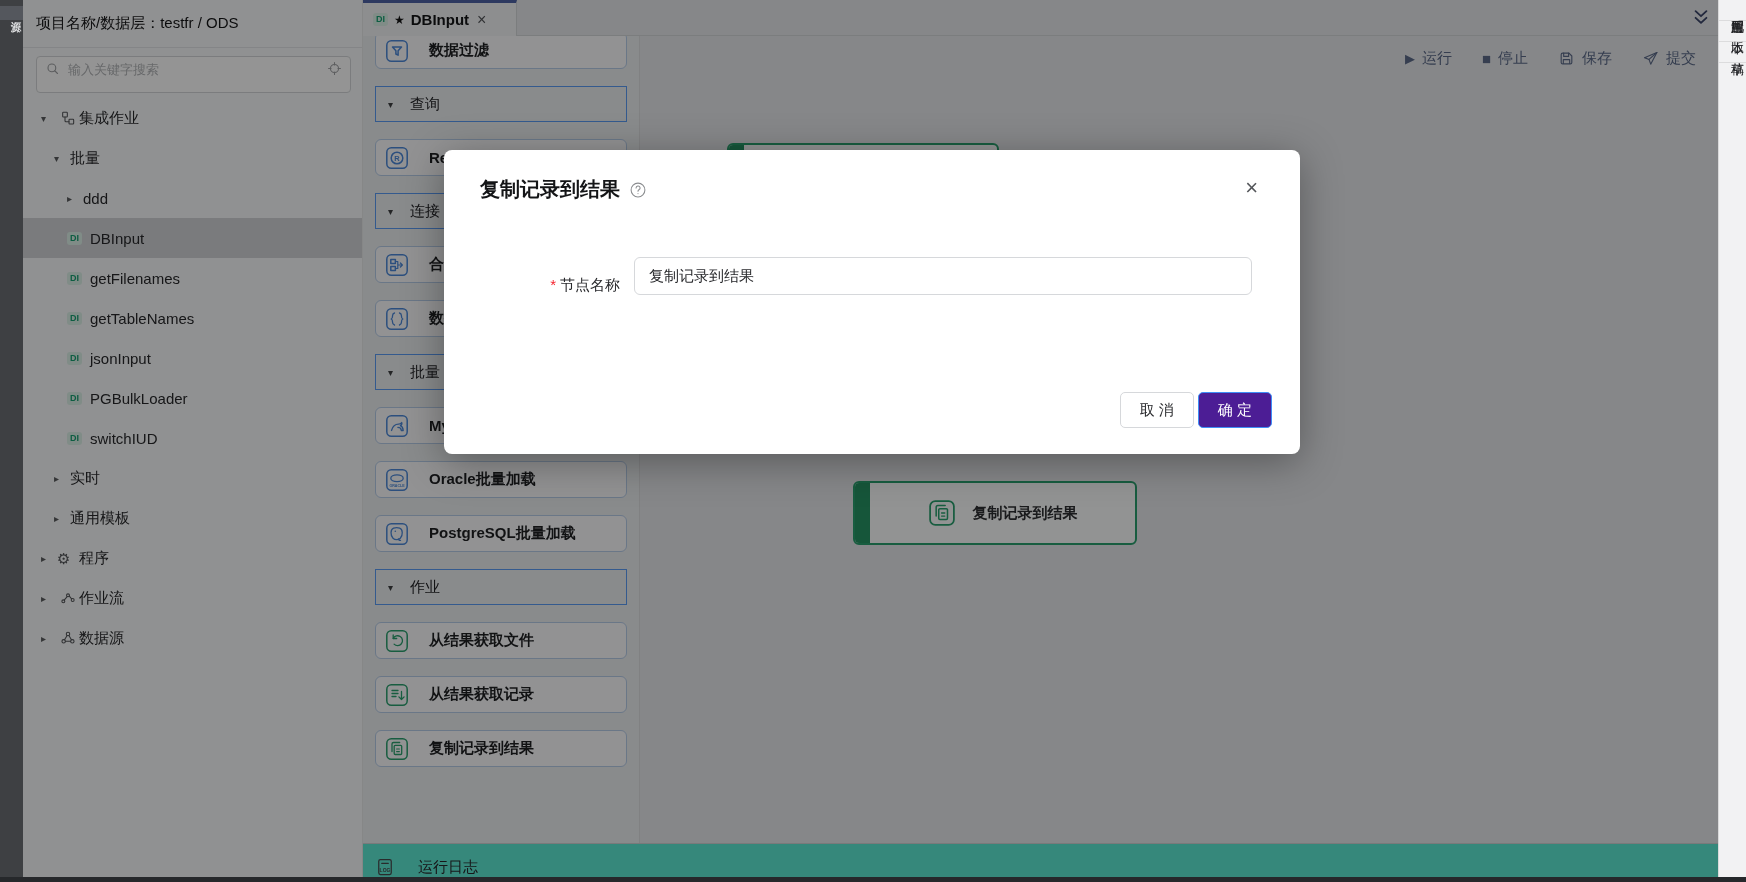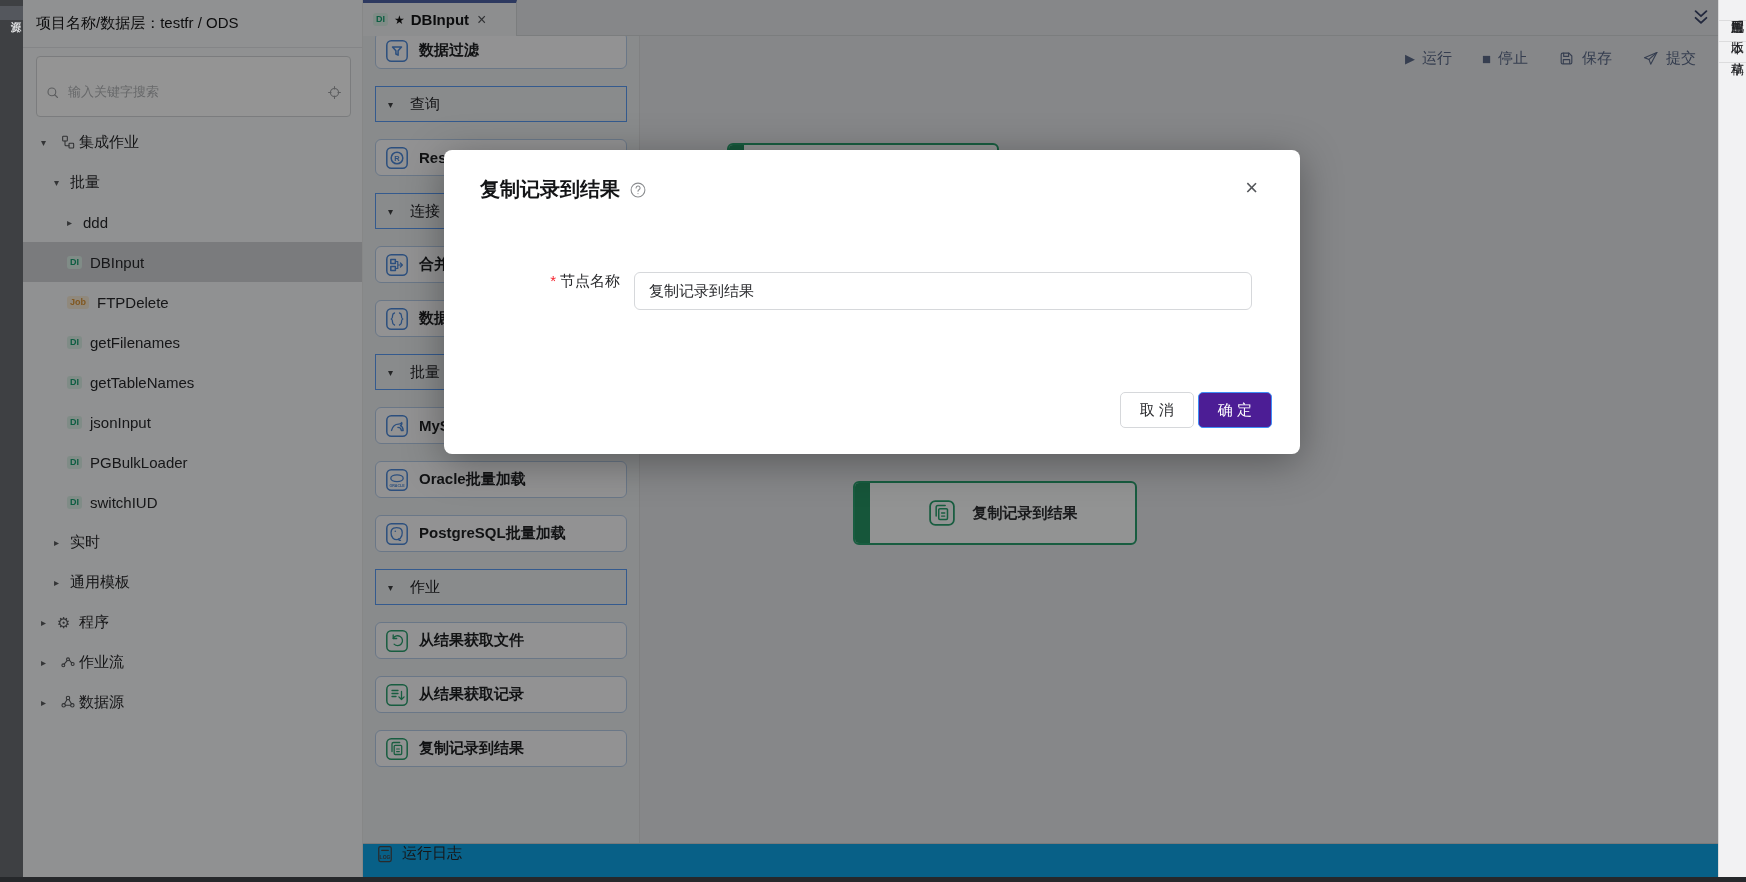--- a/index.html
+++ b/index.html
@@ -9,21 +9,21 @@
   
   #left-rail{position:absolute;left:0;top:0;width:23px;height:877px;background:#3e4043;z-index:60}
   .rail-tab{margin-top:6px;background:#54575d;color:#e6e7e9;writing-mode:vertical-rl;text-orientation:upright;
             font-size:11px;padding:7px 0;width:100%;text-align:center;display:block;box-sizing:border-box}
 
   
   #sidebar{position:absolute;left:23px;top:0;width:340px;height:877px;background:#f9fafb;border-right:1px solid rgba(0,0,0,.07);box-sizing:border-box}
   .sb-header{height:47px;display:flex;align-items:center;padding-left:13px;font-size:15px;font-weight:400;
              border-bottom:1px solid #e4e6e8;color:#141517}
   .searchbox{margin:8px 11px 0 13px;height:27px;border:1px solid #d4d6d9;border-radius:4px;background:#fff;
-             display:flex;align-items:flex-end;padding:16px 8px;gap:6px}
+             display:flex;align-items:flex-start;padding:4px 8px;gap:6px}
   .searchbox input{border:0;outline:0;flex:1;font-size:13px;color:#333;background:transparent;font-family:inherit;min-width:0}
   .searchbox input::placeholder{color:#b2b4b7}
   .sicon{width:15px;height:15px;color:#9fa1a4;display:inline-flex;flex:0 0 15px}
   .tree{padding-top:5px}
   .trow{height:40px;display:flex;align-items:center;font-size:15px;color:#28292c;cursor:pointer}
   .trow.sel{background:#d2d4d8}
   .caret{width:16px;font-size:10px;color:#5a5c5f;flex:0 0 16px}
   .ticon{width:22px;height:16px;color:#54565a;flex:0 0 22px;display:inline-flex;align-items:center}
   .gearglyph{font-size:15px;line-height:1}
   .badge{font-size:9px;font-weight:700;border-radius:3px;padding:2px 3px;margin-right:8px;line-height:1}
@@ -37,21 +37,21 @@
   .tbadge{font-size:9px;font-weight:700;border-radius:3px;padding:2px 3px;line-height:1;color:#18a173;background:#dcf2e8}
   .tstar{font-size:12px;color:#131313}
   .tlabel{font-size:15px;font-weight:700;color:#141517}
   .tclose{font-size:16px;color:#54565a;margin-left:2px;cursor:pointer}
   .collapse-ic{position:absolute;right:7px;top:7px;width:20px;height:20px;color:#3b4569;cursor:pointer}
 
   
   #palette{position:absolute;left:363px;top:36px;width:277px;height:807px;background:#edeff2;
            border-right:1px solid rgba(0,0,0,.07);overflow:hidden;box-sizing:border-box}
   .pal-item{margin:0 12px 17px 12px;height:37px;border:1px solid #b7cde9;border-radius:6px;background:#fbfcfe;
-            display:flex;align-items:center;gap:10px;padding-left:9px;font-size:15px;font-weight:700;color:#1e1f22;cursor:grab;box-sizing:border-box}
+            display:flex;align-items:center;gap:20px;padding-left:9px;font-size:15px;font-weight:700;color:#1e1f22;cursor:grab;box-sizing:border-box}
   .pal-item.first{margin-top:-4px}
   .picon{width:24px;height:24px;display:inline-flex;flex:0 0 24px}
   .pal-item.blue .picon{color:#4c88d9}
   .pal-item.green .picon{color:#2aa06e}
   .pal-group{margin:0 12px 17px 12px;height:36px;border:1px solid #5b9bf5;display:flex;align-items:center;
              padding-left:12px;gap:17px;font-size:15px;color:#1e1f22;cursor:pointer;box-sizing:border-box}
   .gcaret{font-size:10px;color:#3e4043}
 
   
   #canvas{position:absolute;left:640px;top:36px;width:1078px;height:807px;background:#e7e9ec}
@@ -62,40 +62,40 @@
   .glyph-stop{font-size:15px;line-height:1}
 
   .node{position:absolute;border:2px solid #2aa06e;border-radius:6px;background:rgba(255,255,255,.88);
         display:flex;align-items:stretch;overflow:hidden;cursor:pointer}
   .ncap{width:15px;background:#279565}
   .nbody{flex:1;display:flex;align-items:center;justify-content:center;gap:17px}
   .nicon{width:28px;height:28px;color:#2aa06e;display:inline-flex}
   .nlabel{font-size:15px;font-weight:700;color:#2e2f32}
 
   
-  #bottombar{position:absolute;left:363px;top:843px;width:1355px;height:34px;background:#0ea5e9;border-top:1px solid #d1d3d5;
-             display:flex;align-items:flex-start;padding-left:12px;gap:7px;font-size:15px;color:#28292c;box-sizing:border-box;cursor:pointer}
+  #bottombar{position:absolute;left:363px;top:843px;width:1355px;height:34px;background:#5eead4;border-top:1px solid #d1d3d5;
+             display:flex;align-items:flex-end;padding-left:12px;gap:23px;font-size:15px;color:#28292c;box-sizing:border-box;cursor:pointer}
   .licon{width:20px;height:20px;color:#484a4d;display:inline-flex}
 
   
   #right-rail{position:absolute;left:1718px;top:0;width:28px;height:877px;background:#f2f2f3;z-index:60;border-left:1px solid #d9d9da;box-sizing:border-box}
   .rtab{writing-mode:vertical-rl;text-orientation:upright;font-size:13px;color:#1e1f22;padding:10px 0;width:100%;
         text-align:center;border-bottom:1px solid #dcdcdd;display:block;box-sizing:border-box;cursor:pointer}
 
   #bottom-strip{position:absolute;left:0;top:877px;width:1746px;height:5px;background:#26282b;z-index:70}
 
   
   #mask{position:absolute;left:0;top:0;width:1718px;height:877px;background:rgba(0,0,0,.42);z-index:50}
   #modal{position:absolute;left:444px;top:150px;width:856px;height:304px;background:#fff;border-radius:8px;
          box-shadow:0 8px 40px rgba(0,0,0,.35);z-index:100}
   .m-title-row{position:absolute;left:36px;top:26px;display:flex;align-items:center;gap:9px}
   .m-title{font-size:20px;font-weight:600;color:#141517}
   .m-help{width:18px;height:18px;color:#8a8c8f;display:inline-flex;cursor:pointer}
   .m-close{position:absolute;right:42px;top:27px;font-size:22px;color:#54565a;line-height:1;cursor:pointer}
-  .m-row{position:absolute;left:0;top:122px;width:100%;display:flex;align-items:flex-start}
+  .m-row{position:absolute;left:0;top:107px;width:100%;display:flex;align-items:flex-end}
   .m-label{width:176px;text-align:right;font-size:15px;color:#28292c}
   .req{color:#f5222d;margin-right:4px}
   .m-input{margin-left:14px;width:618px;height:38px;border:1px solid #d6d8db;border-radius:6px;font-size:15px;color:#28292c;
            padding:0 14px;outline:none;box-sizing:border-box;font-family:inherit;background:#fff}
   .m-footer{position:absolute;right:28px;bottom:26px;display:flex;gap:4px}
   .btn{height:36px;padding:0 19px;border-radius:5px;font-size:15px;display:flex;align-items:center;cursor:pointer;box-sizing:border-box}
   .btn.cancel{background:#fff;border:1px solid #d6d8db;color:#28292c}
   .btn.ok{background:#4c1d95;border:1px solid #3e8ef7;color:#fff}
 </style>
 </head>
@@ -140,24 +140,20 @@
       </div>
       <div class="trow" style="padding-left: 44px;">
         <span class="caret">▸</span>
         <span>ddd</span>
       </div>
       <div class="trow sel" style="padding-left: 44px;">
         <span class="badge DI">DI</span>
         <span>DBInput</span>
       </div>
       <div class="trow" style="padding-left: 44px;">
-        <span class="badge Job">Job</span>
-        <span>FTPDelete</span>
-      </div>
-      <div class="trow" style="padding-left: 44px;">
         <span class="badge DI">DI</span>
         <span>getFilenames</span>
       </div>
       <div class="trow" style="padding-left: 44px;">
         <span class="badge DI">DI</span>
         <span>getTableNames</span>
       </div>
       <div class="trow" style="padding-left: 44px;">
         <span class="badge DI">DI</span>
         <span>jsonInput</span>

